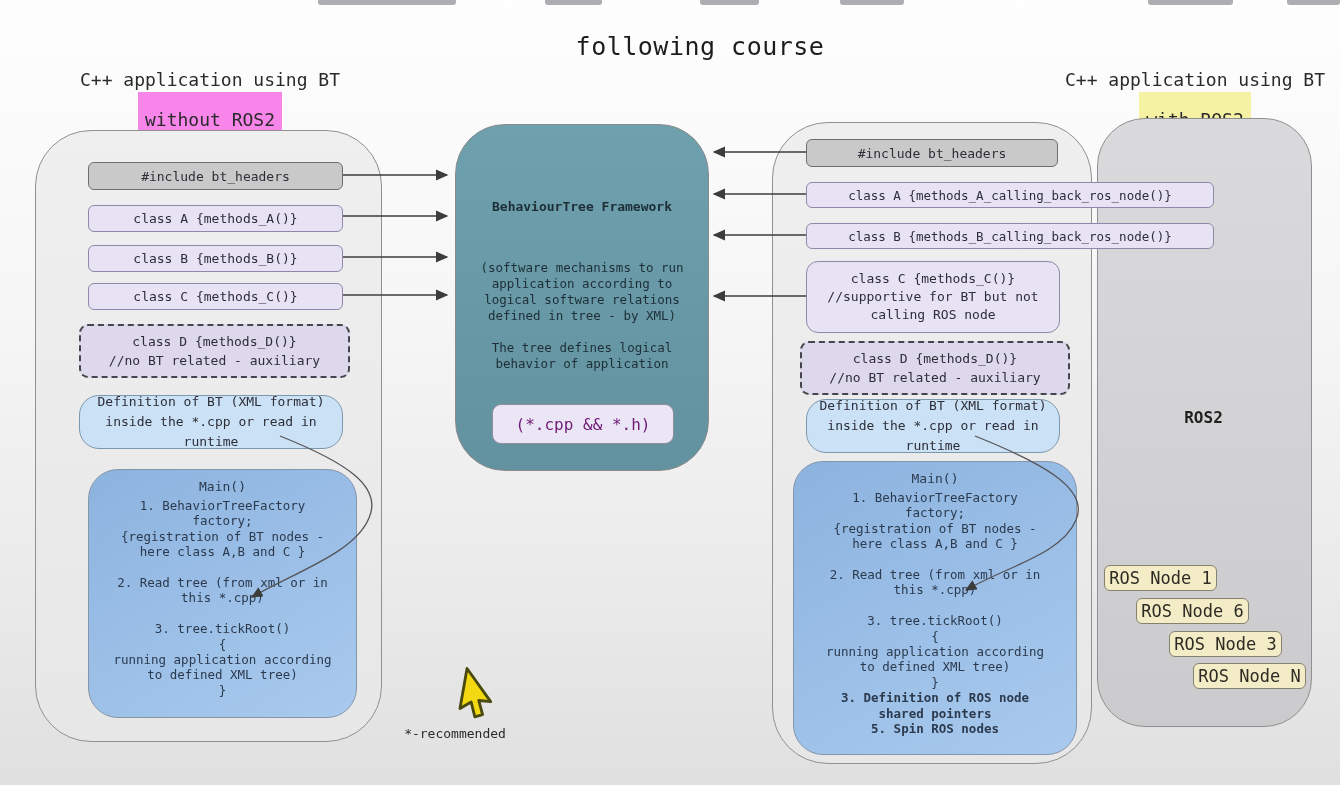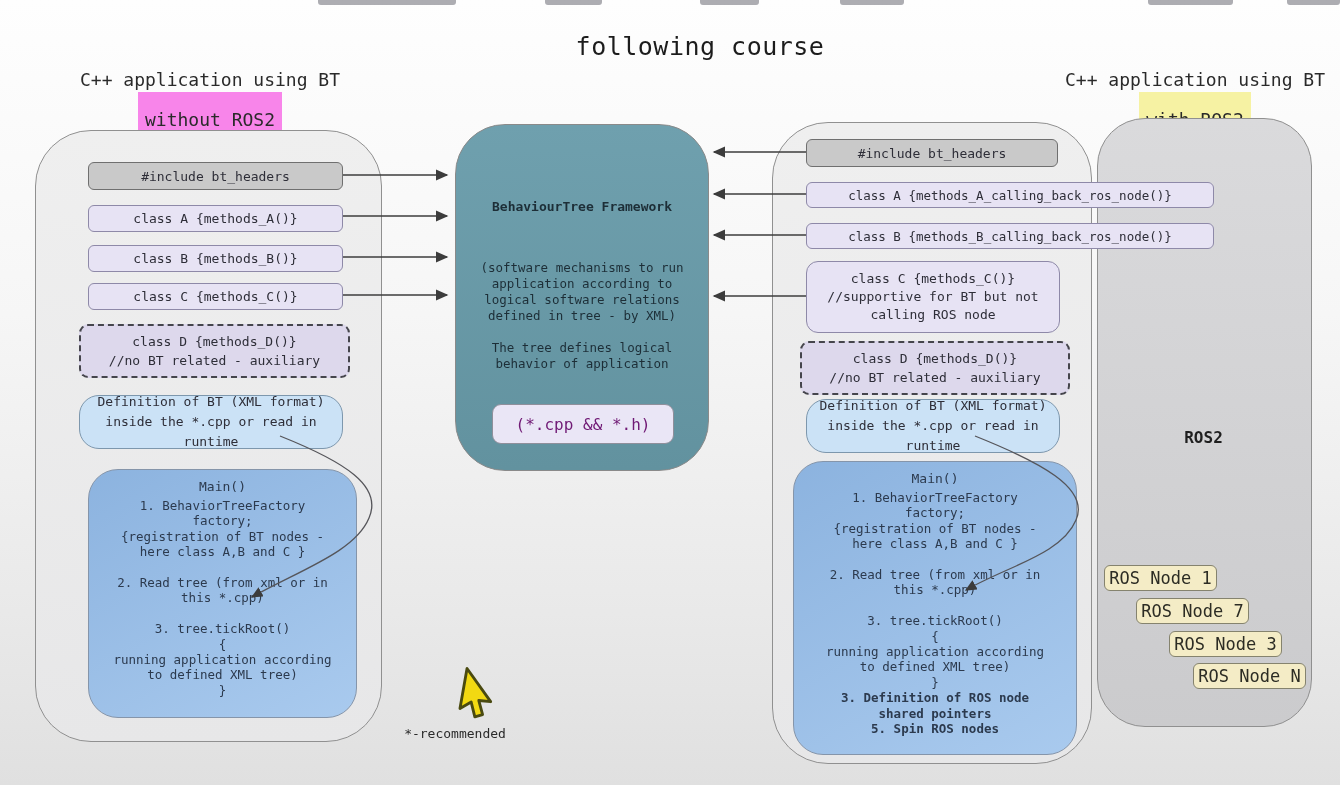--- a/index.html
+++ b/index.html
@@ -41,21 +41,21 @@
   .framework{position:absolute;left:455px;top:124px;width:252px;height:345px;z-index:2;
     background:linear-gradient(180deg,#6fa0ae,#62929f);border:1.5px solid #8a8a8a;
     border-radius:50px;text-align:center;color:#1d2e37;}
   .fw-title{font-weight:bold;font-size:13px;margin-top:74px;}
   .fw-desc{font-size:12.5px;line-height:16px;margin-top:46px;}
   .fw-desc2{font-size:12.5px;line-height:16px;margin-top:16px;}
   .fw-files{position:absolute;left:36px;bottom:26px;width:180px;height:38px;
     background:#eae6f6;border:1.5px solid #8f8f9b;border-radius:9px;
     font-size:16px;color:#701a75;display:flex;align-items:center;justify-content:center;}
 
-  .ros2-title{position:absolute;left:1097px;top:428px;width:213px;text-align:center;
+  .ros2-title{position:absolute;left:1097px;top:408px;width:213px;text-align:center;
     font-size:16px;font-weight:bold;color:#1f1f1f;z-index:2;}
   .rosnode{background:#f4ecc6;border:1.5px solid #85836e;font-size:17px;color:#2c2c24;z-index:3;}
 
   .overlay{position:absolute;left:0;top:0;z-index:5;pointer-events:none;}
   .cursor{position:absolute;left:456px;top:668px;z-index:10;transform:rotate(10deg);}
   .footnote{position:absolute;left:355px;top:726px;width:200px;text-align:center;
     font-size:13px;color:#2b2b2b;z-index:6;}
 </style>
 </head>
 <body>
@@ -149,21 +149,21 @@
 {
 running application according
 to defined XML tree)
 }</div>
     <div class="main-body-bold prelines">3. Definition of ROS node
 shared pointers
 5. Spin ROS nodes</div>
   </div>
 
   <div class="box rosnode" style="left:1104px;top:565px;width:111px;height:24px;">ROS Node 1</div>
-  <div class="box rosnode" style="left:1136px;top:598px;width:111px;height:24px;">ROS Node 7</div>
+  <div class="box rosnode" style="left:1136px;top:598px;width:111px;height:24px;">ROS Node 6</div>
   <div class="box rosnode" style="left:1169px;top:631px;width:111px;height:24px;">ROS Node 3</div>
   <div class="box rosnode" style="left:1193px;top:663px;width:111px;height:24px;">ROS Node N</div>
 
   <svg class="overlay" width="1340" height="785">
     <defs>
       <marker id="arr" markerWidth="10" markerHeight="8" refX="8" refY="4" orient="auto">
         <path d="M0,0 L9,4 L0,8 z" fill="#3c3c3c"></path>
       </marker>
     </defs>
     <g stroke="#3c3c3c" stroke-width="1.4" fill="none">

